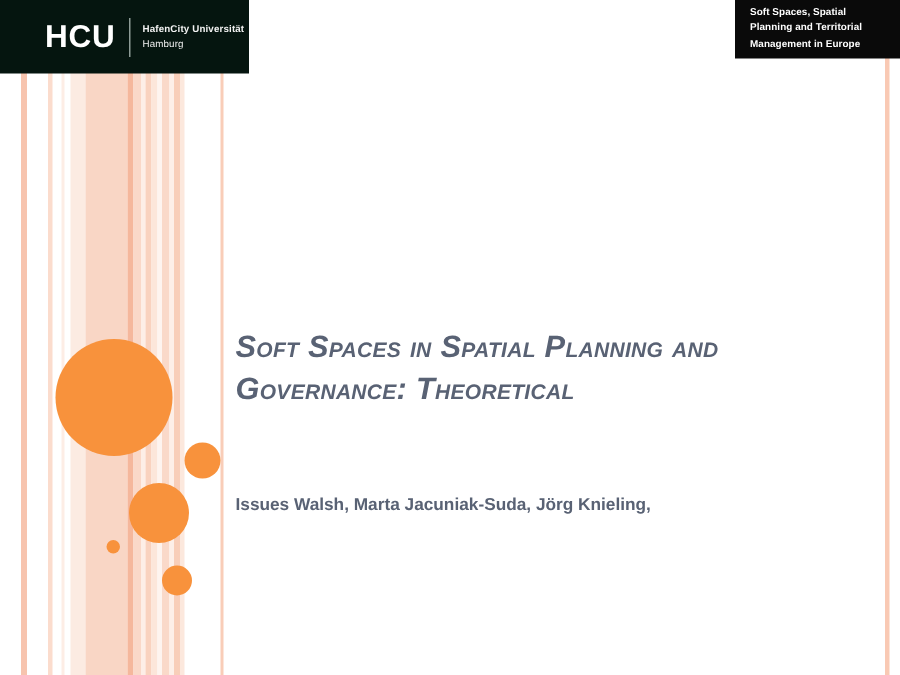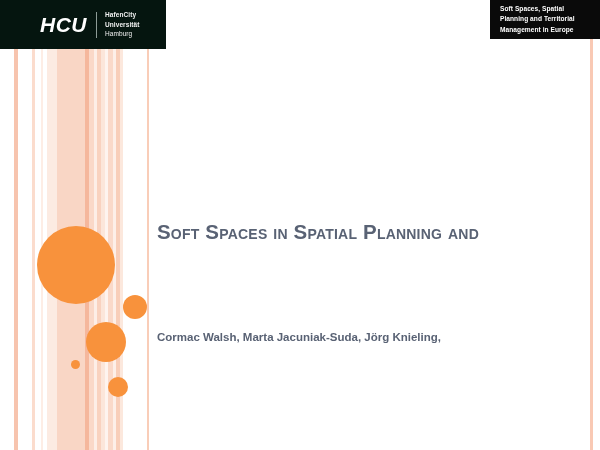--- a/index.html
+++ b/index.html
@@ -59,24 +59,23 @@
     background: #05150F;
     z-index: 5;
     display: flex;
     align-items: center;
   }
   .logo-mark {
     color: #ffffff;
     font-size: 21px;
     font-weight: bold;
     letter-spacing: 0.5px;
-    padding-left: 40px;
+    padding-left: 30px;
     padding-right: 9px;
     line-height: 1;
-    font-style: italic;
   }
   .logo-divider {
     width: 1px;
     height: 26px;
     background: #8d9b96;
   }
   .logo-sub {
     color: #f2f2f2;
     font-size: 6.5px;
     line-height: 1.45;
@@ -116,20 +115,21 @@
     z-index: 4;
   }
   .slide-title {
     color: #596274;
     font-size: 20.5px;
     font-weight: bold;
     font-variant: small-caps;
     line-height: 1.38;
     letter-spacing: 0.2px;
     margin: 0;
+    font-style: italic;
   }
   .authors {
     color: #596274;
     font-size: 11.5px;
     font-weight: bold;
     line-height: 1.45;
     margin: 0;
     position: absolute;
     left: 157px;
     top: 329px;
@@ -183,20 +183,21 @@
     <div class="topic-text">
       <div>Soft Spaces, Spatial</div>
       <div>Planning and Territorial</div>
       <div>Management in Europe</div>
     </div>
   </div>
 
   <div class="title-block">
     <div class="slide-title">
       <div>Soft Spaces in Spatial Planning and</div>
+      <div>Governance: Theoretical</div>
     </div>
   </div>
 
   <div class="authors">
-    <div>Cormac Walsh, Marta Jacuniak-Suda, Jörg Knieling,</div>
+    <div>Issues Walsh, Marta Jacuniak-Suda, Jörg Knieling,</div>
   </div>
 
 </div>
 
 </body></html>

